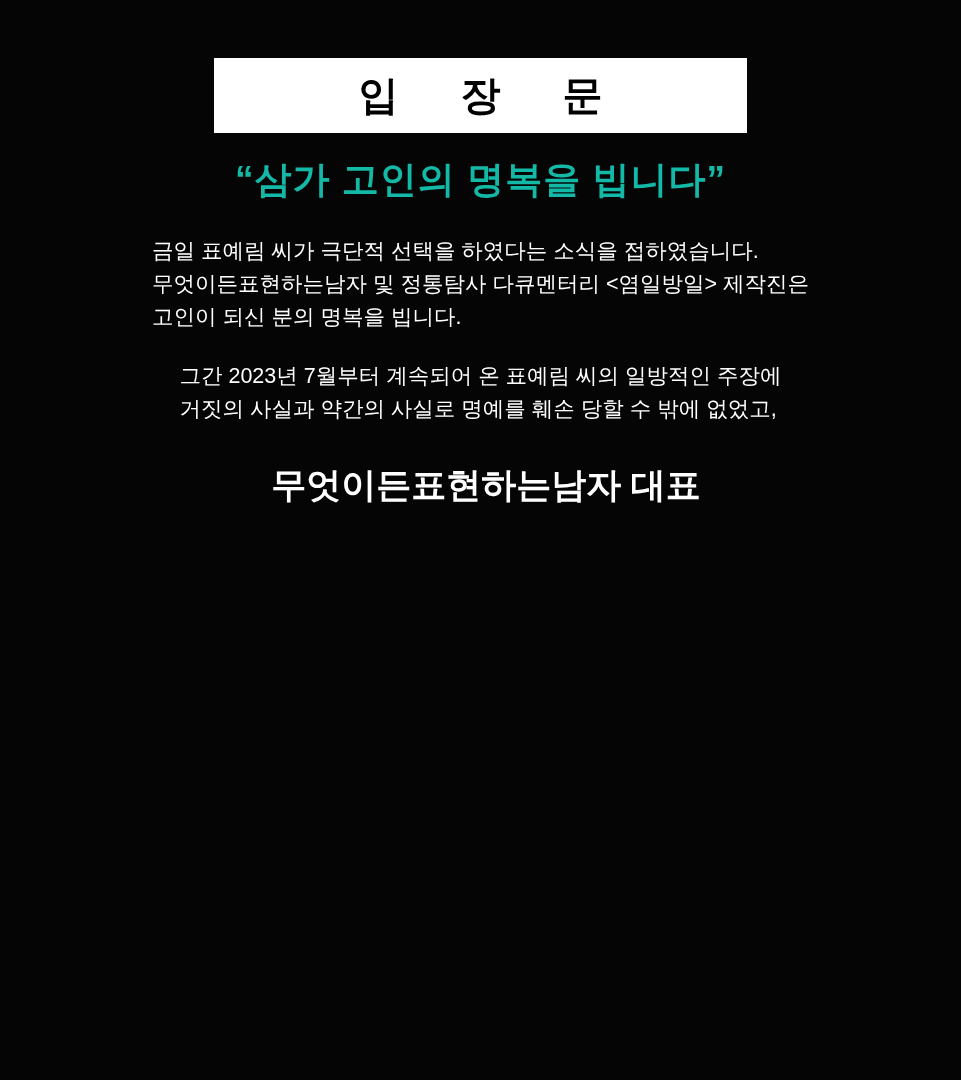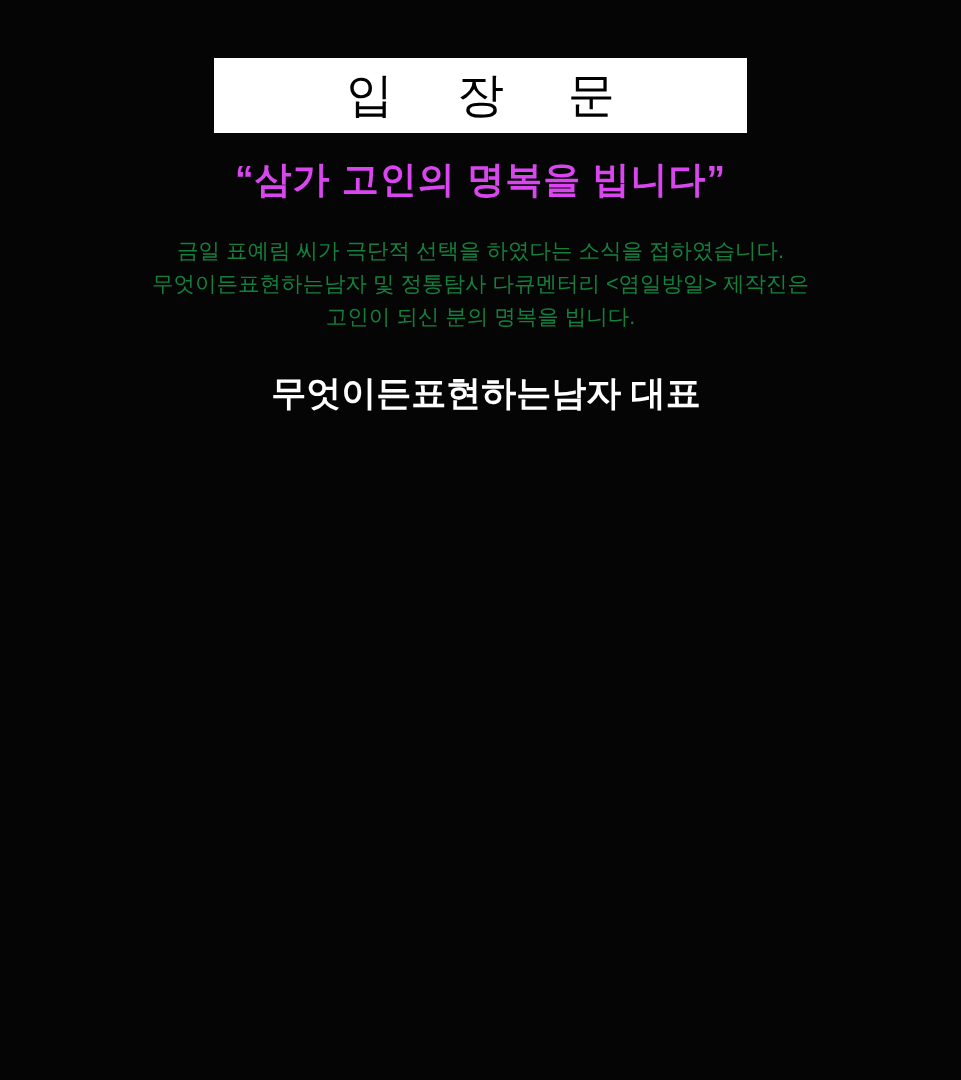--- a/index.html
+++ b/index.html
@@ -28,47 +28,47 @@
     background: #ffffff;
     color: #000000;
     width: 533px;
     height: 75px;
     display: flex;
     align-items: center;
     justify-content: center;
     margin-top: 8px;
   }
   .title-band .title-text {
-    font-size: 47px;
-    font-weight: normal;
+    font-size: 40px;
+    font-weight: bold;
     letter-spacing: 26px;
     text-indent: 26px;
     line-height: 1;
     font-family: "Liberation Serif", serif;
   }
   .subtitle {
     margin-top: 22px;
     font-size: 37px;
     font-weight: bold;
-    color: #d946ef;
+    color: #14b8a6;
     text-align: center;
     letter-spacing: 1px;
   }
   .body-block {
     margin-top: 30px;
     width: 100%;
     display: flex;
     flex-direction: column;
     align-items: center;
   }
   .para {
-    text-align: center;
+    text-align: left;
     font-size: 21.5px;
     line-height: 33px;
-    color: #15803d;
+    color: #ffffff;
     margin: 0 0 26px 0;
     max-width: 880px;
     font-weight: 500;
   }
   .para:last-child {
     margin-bottom: 0;
   }
   .signature {
     margin-top: 36px;
     font-size: 35px;
@@ -88,18 +88,19 @@
 <div class="statement">
 
   <div class="title-band">
     <span class="title-text">입 장 문</span>
   </div>
 
   <div class="subtitle">“삼가 고인의 명복을 빕니다”</div>
 
   <div class="body-block">
     <p class="para">금일 표예림 씨가 극단적 선택을 하였다는 소식을 접하였습니다.<br>무엇이든표현하는남자 및 정통탐사 다큐멘터리 &lt;염일방일&gt; 제작진은<br>고인이 되신 분의 명복을 빕니다.</p>
+    <p class="para">그간 2023년 7월부터 계속되어 온 표예림 씨의 일방적인 주장에<br>거짓의 사실과 약간의 사실로 명예를 훼손 당할 수 밖에 없었고,</p>
   </div>
 
   <div class="signature">무엇이든표현하는남자 대표</div>
 
   <div class="spacer"></div>
 </div>
 
 </body></html>

